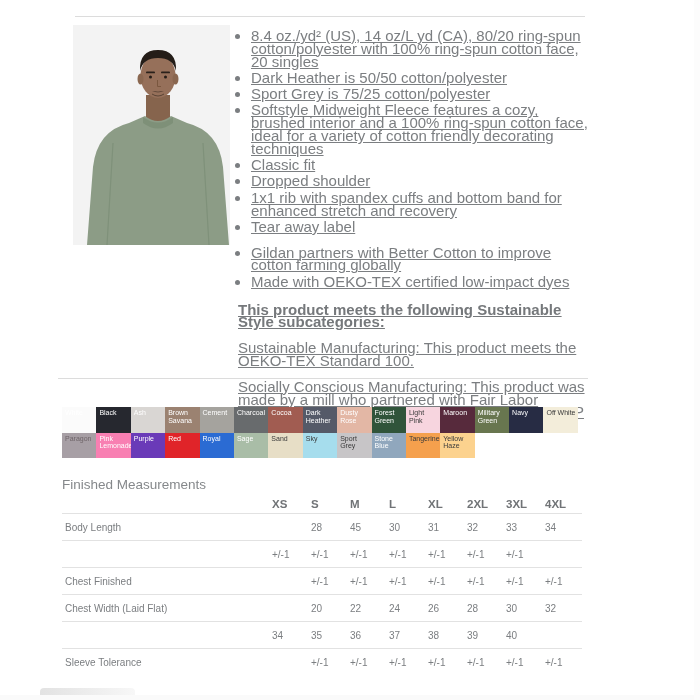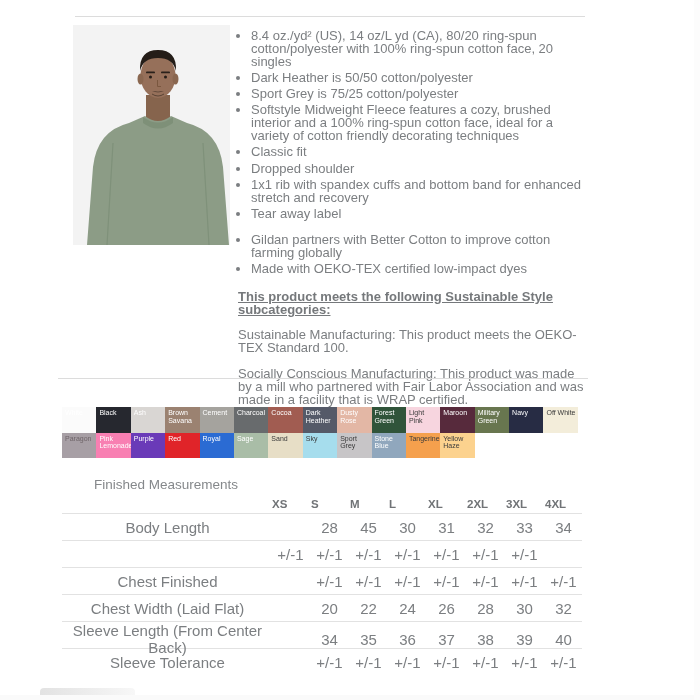--- a/index.html
+++ b/index.html
@@ -9,41 +9,41 @@
   }
   .hr{position:absolute;height:1px;background:#dcdcdc;}
   #top-rule{left:75px;top:16px;width:510px;}
   #colors-rule{left:58px;top:378px;width:530px;}
 
   
   #product-photo{position:absolute;left:73px;top:25px;width:157px;height:220px;}
   #product-photo svg{display:block;}
 
   
-  #feature-col{position:absolute;left:238px;top:30px;width:350px;color:#7b7e81;font-size:13px;line-height:12.8px;}
+  #feature-col{position:absolute;left:238px;top:30px;width:350px;color:#7b7e81;font-size:15px;line-height:12.8px;text-decoration:underline;}
   #feature-col ul{margin:0;padding-left:13px;}
   #feature-col li{margin-bottom:3.5px;}
   ul.secondary{margin-top:13px !important;}
   .sus-heading{font-weight:bold;text-decoration:underline;margin-top:15px;color:#75787b;}
   .sus-para{margin-top:13px;}
 
   
   #colors-title{position:absolute;left:62px;top:383px;font-size:14px;color:#85888b;margin-top:48px;}
   #swatch-grid{position:absolute;left:62px;top:407px;display:grid;
     grid-template-columns:repeat(15,34.4px);grid-auto-rows:25.5px;}
   .swatch{box-sizing:border-box;padding:2px 1px 0 3px;font-size:7px;line-height:7.6px;
     overflow:hidden;cursor:pointer;}
   .swatch.heather{background-image:repeating-linear-gradient(45deg,rgba(255,255,255,.35) 0 1px,rgba(0,0,0,.05) 1px 2px);}
 
   
-  #meas-title{position:absolute;left:62px;top:477px;font-size:13.5px;color:#85888b;margin-left:32px;}
+  #meas-title{position:absolute;left:62px;top:477px;font-size:13.5px;color:#85888b;}
   #meas-table{position:absolute;left:62px;top:494px;width:520px;}
   .trow{display:grid;grid-template-columns:208px repeat(8,39px);align-items:center;}
   .trow.head{height:19px;border-bottom:1px solid #e2e2e2;font-size:11.5px;font-weight:bold;color:#707376;}
-  .trow.data{height:26px;border-bottom:1px solid #e2e2e2;font-size:15px;color:#7b7e81;text-align:center;}
+  .trow.data{height:26px;border-bottom:1px solid #e2e2e2;font-size:10px;color:#7b7e81;}
   .trow.data.last{border-bottom:none;}
   .tcell{padding-left:2px;}
   .tlabel{padding-left:3px;}
 
   
   #bottom-blob{position:absolute;left:40px;top:688px;width:95px;height:12px;
     background:linear-gradient(to right,#e2e2e2,#f7f7f7);border-radius:4px 4px 0 0;}
   #bottom-strip{position:absolute;left:0;top:695px;width:700px;height:5px;background:#fafafa;}
   #scroll-track{position:absolute;right:0;top:0;width:6px;height:700px;background:#fcfcfc;}
 </style>
@@ -193,21 +193,20 @@
         <div class="tcell"></div>
         <div class="tcell">20</div>
         <div class="tcell">22</div>
         <div class="tcell">24</div>
         <div class="tcell">26</div>
         <div class="tcell">28</div>
         <div class="tcell">30</div>
         <div class="tcell">32</div>
       </div>
       <div class="trow data">
-        <div class="tcell tlabel">Sleeve Length (From Center Back)</div>
         <div class="tcell"></div>
         <div class="tcell">34</div>
         <div class="tcell">35</div>
         <div class="tcell">36</div>
         <div class="tcell">37</div>
         <div class="tcell">38</div>
         <div class="tcell">39</div>
         <div class="tcell">40</div>
       </div>
       <div class="trow data last">

